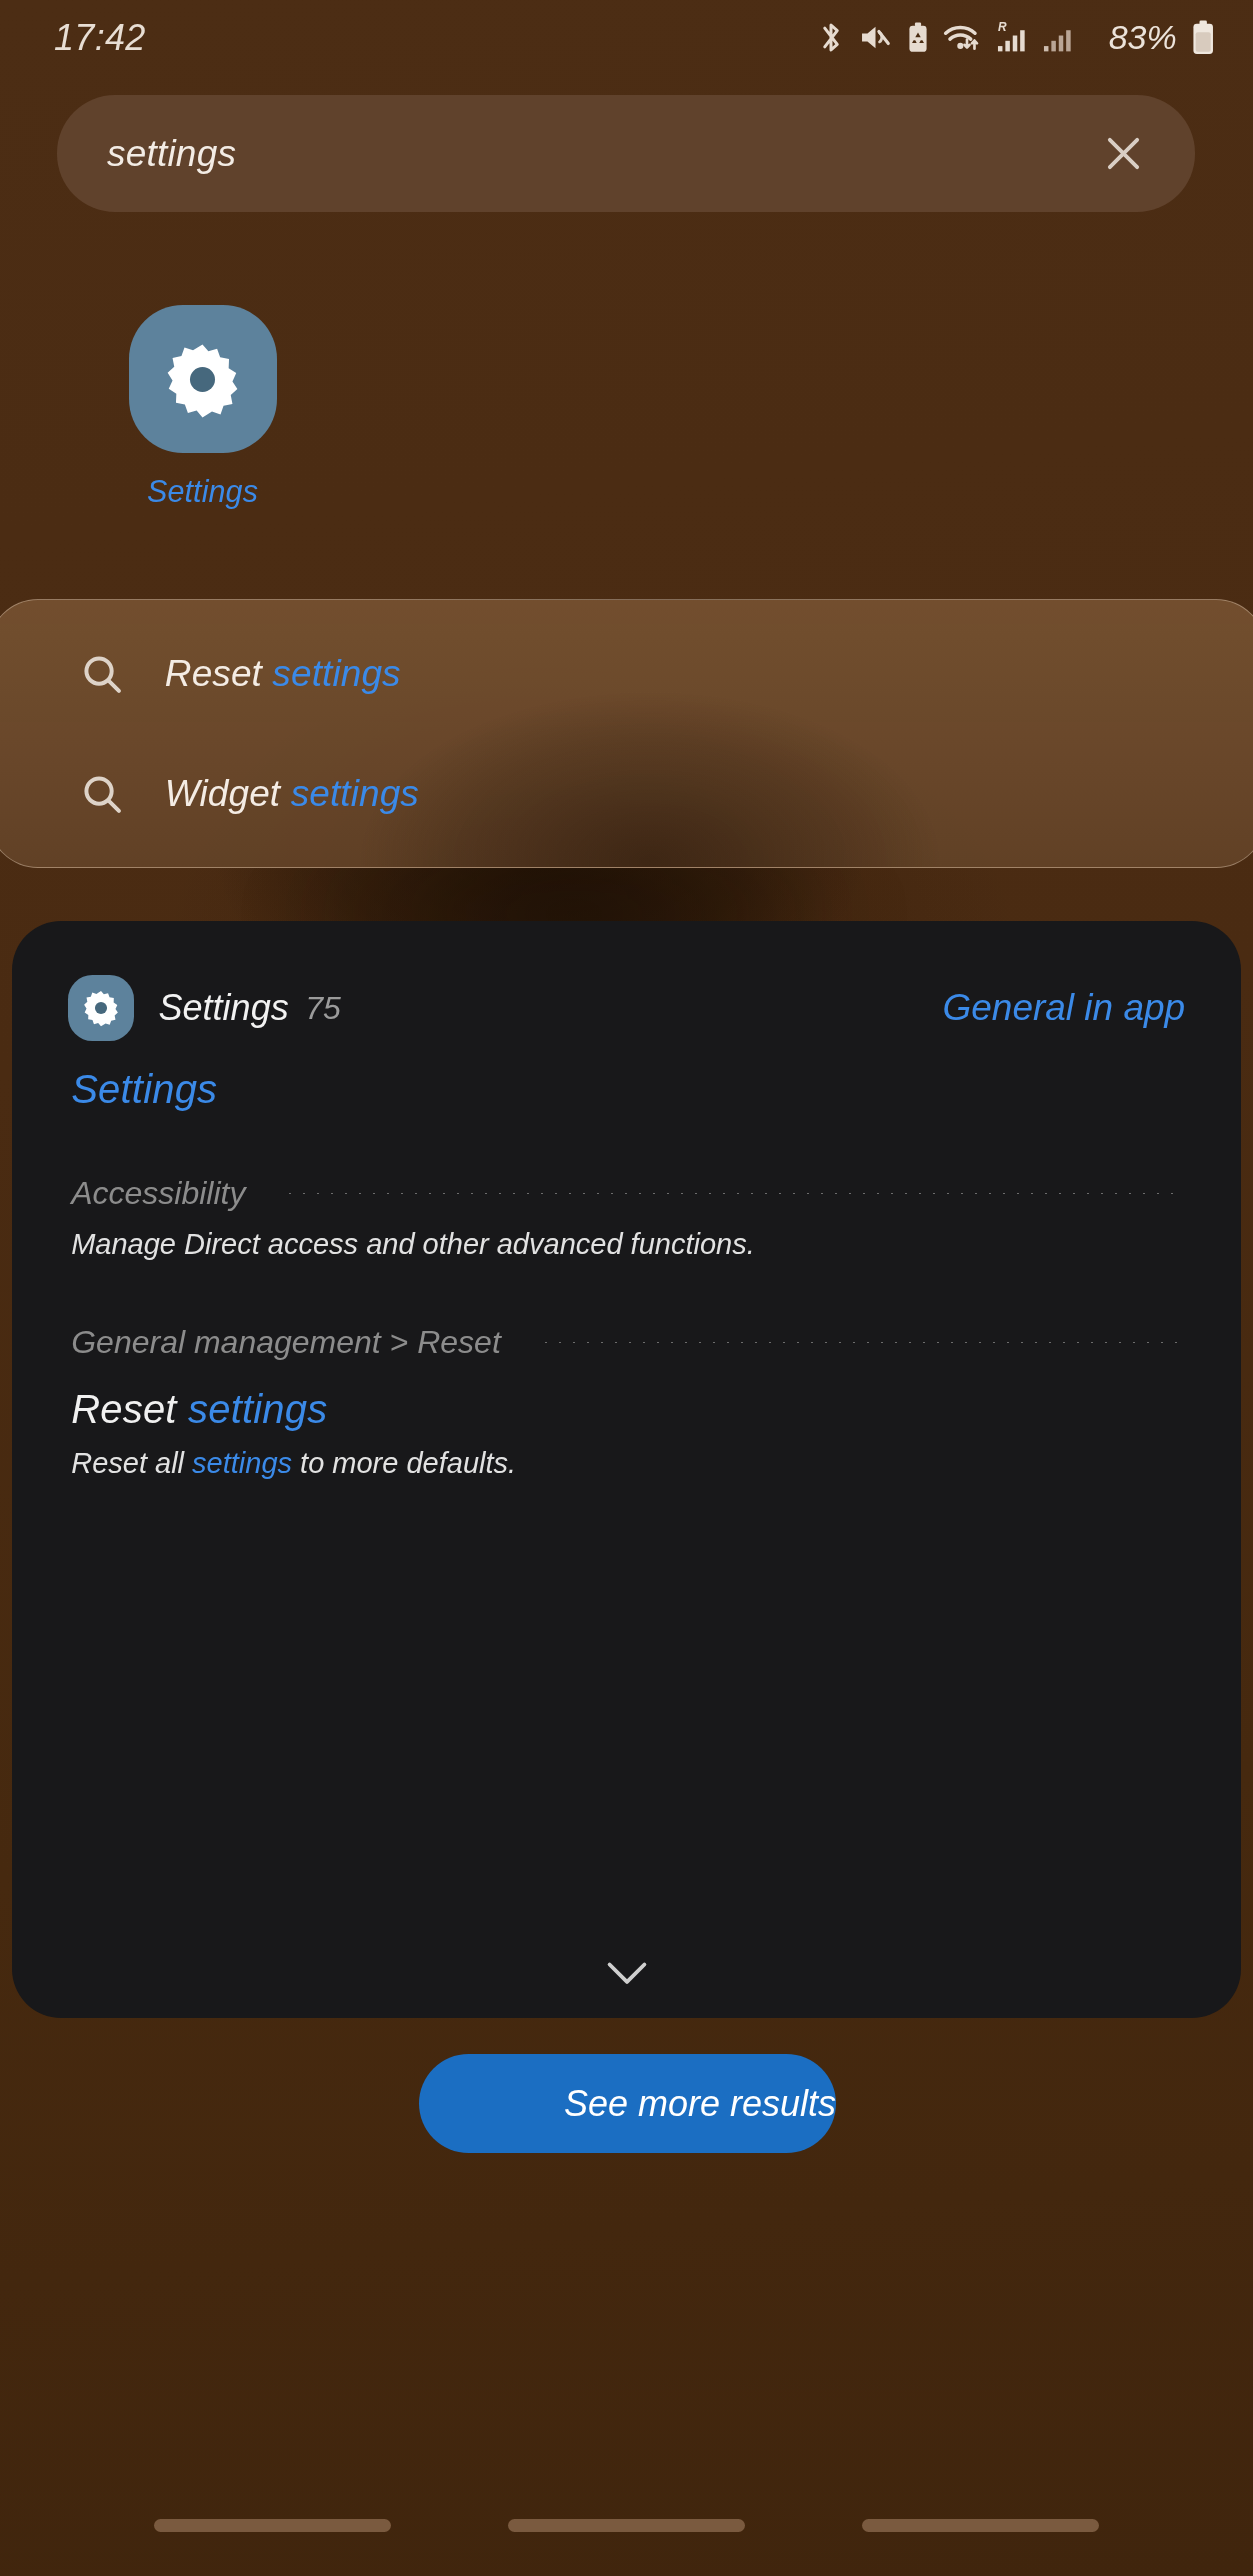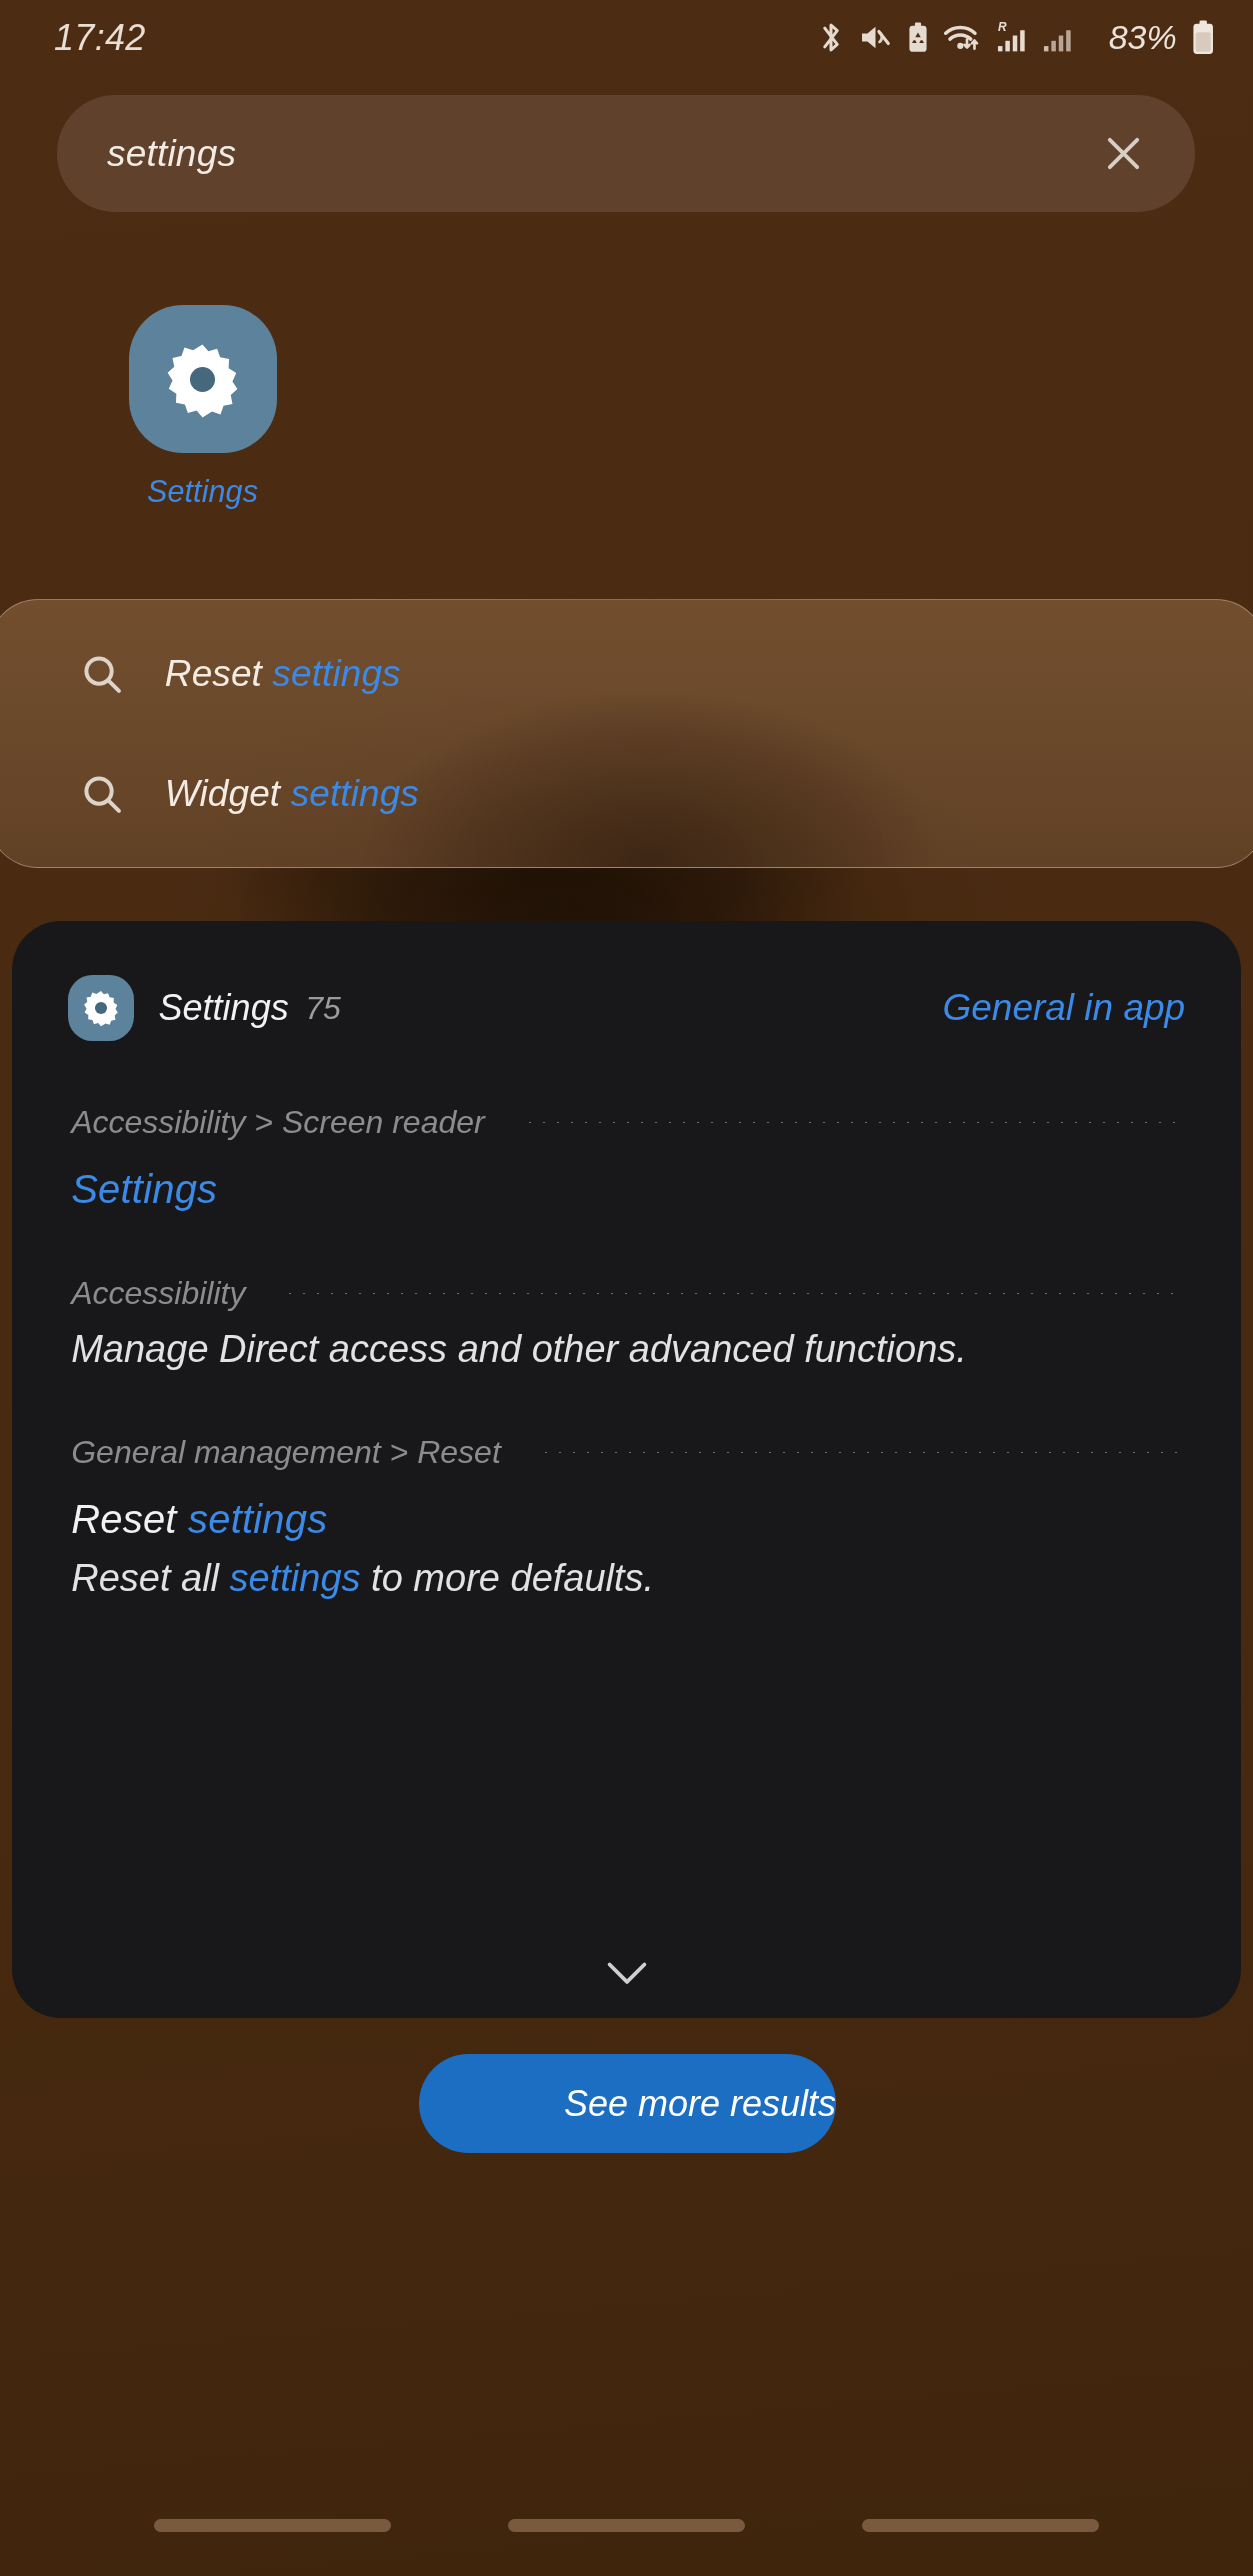--- a/index.html
+++ b/index.html
@@ -211,21 +211,21 @@
     background-repeat: repeat-x;
   }
 
   .result-title {
     font-size: 40px;
     color: #f1f1f1;
     margin-top: 26px;
     letter-spacing: 0.2px;
   }
   .result-desc {
-    font-size: 38px;
+    font-size: 29px;
     color: #e2e2e2;
     margin-top: 15.7px;
   }
   .result-item { cursor: pointer; }
 
   #expand-chevron {
     position: absolute;
     left: 0; right: 0; bottom: 33px;
     display: flex;
     justify-content: center;
@@ -405,24 +405,20 @@
         </svg>
       </div>
       <div id="card-app-name">Settings</div>
       <div id="card-app-count">75</div>
       <div id="search-in-app">General in app</div>
     </div>
 
     <div id="results-list">
 
       <div class="result-item">
-        <div class="breadcrumb-row">
-          <span class="breadcrumb-label">Accessibility &gt; Screen reader</span>
-          <span class="breadcrumb-dots"></span>
-        </div>
         <div class="result-title"><span></span><span class="hl">Settings</span></div>
       </div>
 
       <div class="result-item">
         <div class="breadcrumb-row">
           <span class="breadcrumb-label">Accessibility</span>
           <span class="breadcrumb-dots"></span>
         </div>
         <div class="result-desc"><span>Manage Direct access and other advanced functions.</span></div>
       </div>

